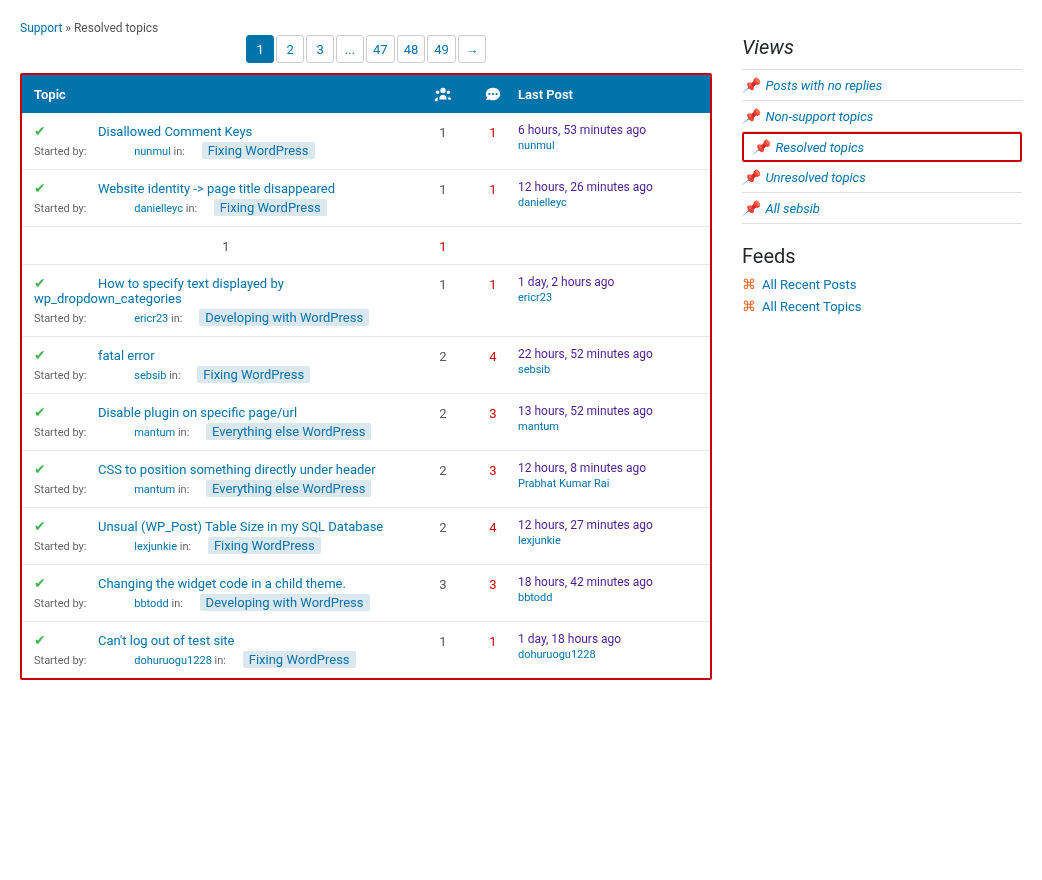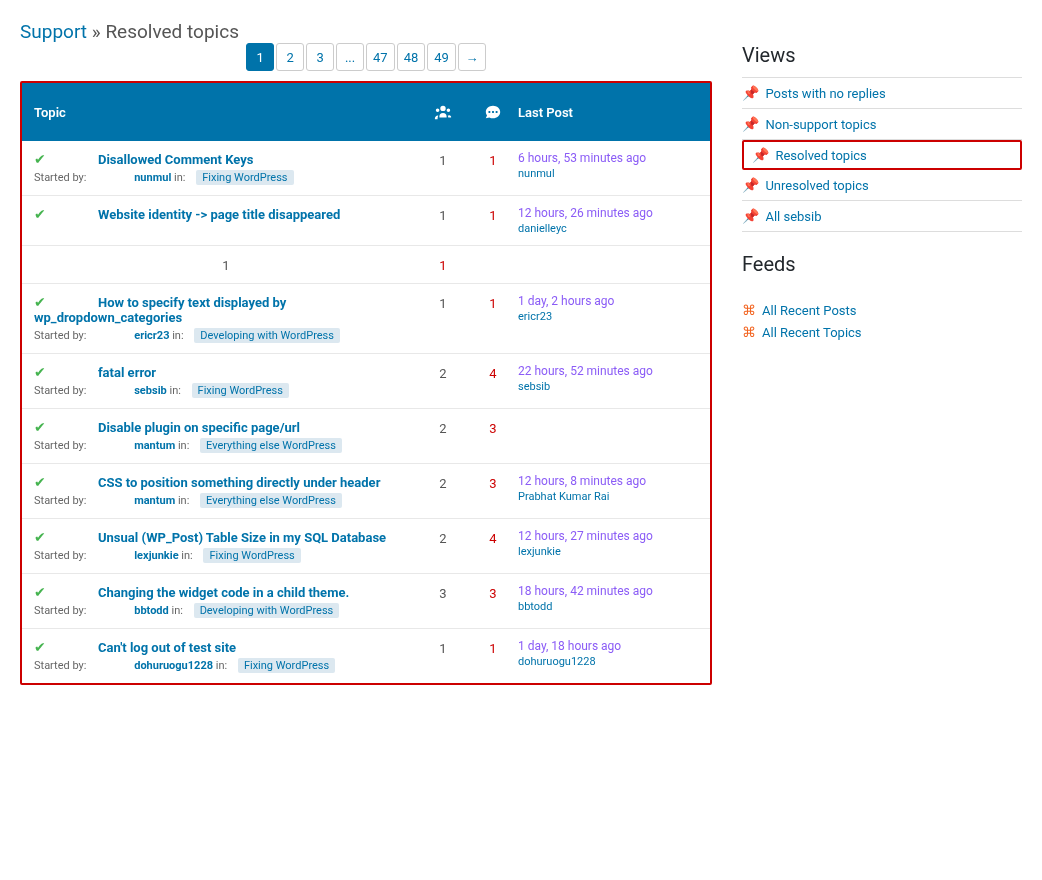--- a/index.html
+++ b/index.html
@@ -6,21 +6,21 @@
     body {
       font-family: -apple-system, BlinkMacSystemFont, "Segoe UI", Roboto, sans-serif;
       font-size: 13px;
       color: #333;
       background: #fff;
       padding: 20px;
     }
     .breadcrumb {
       color: #0073aa;
       margin-bottom: 32px;
-      font-size: 19px;
+      font-size: 12px;
     }
     .breadcrumb a { color: #0073aa; text-decoration: none; }
     .breadcrumb span { color: #555; }
 
     .layout {
       display: flex;
       gap: 30px;
       align-items: flex-start;
     }
 
@@ -60,21 +60,21 @@
       border-radius: 2px;
       overflow: hidden;
       width: 100%;
     }
 
     .table-header {
       background: #0073aa;
       color: #fff;
       display: grid;
       grid-template-columns: 1fr 50px 50px 180px;
-      padding: 20px 12px;
+      padding: 10px 12px;
       font-weight: 600;
       font-size: 13px;
       align-items: center;
     }
 
     .table-header .icon-col {
       display: flex;
       align-items: center;
       justify-content: center;
     }
@@ -88,21 +88,21 @@
       background: #fff;
     }
     .topic-row:last-child { border-bottom: none; }
 
     .topic-title {
       font-size: 13px;
     }
     .topic-title a {
       color: #0073aa;
       text-decoration: none;
-      font-weight: 700;
+      font-weight: 400;
       padding-left: 45px;
     }
 
     .check-icon {
       color: #46b450;
       margin-right: 4px;
       font-size: 14px;
     }
 
     .topic-meta {
@@ -111,55 +111,56 @@
       margin-top: 3px;
     }
     .topic-meta a { color: #0073aa; text-decoration: none; }
 
     .tag {
       display: inline-block;
       background: #dce8f0;
       color: #0073aa;
       padding: 1px 6px;
       border-radius: 2px;
-      font-size: 11px;
-      margin-left: 8px;
+      font-size: 13px;
+      margin-left: 14px;
     }
 
     .count-col {
       text-align: center;
       font-size: 13px;
       color: #555;
       padding-top: 2px;
     }
     .count-col.voices { color: #555; }
     .count-col.replies { color: #cc0000; }
 
     .last-post-col {
       font-size: 12px;
     }
-    .last-post-time { color: #8b5cf6; }
+    .last-post-time { color: #4c1d95; }
     .last-post-user { color: #0073aa; font-size: 11px; margin-top: 2px; }
     .last-post-user a { color: #0073aa; text-decoration: none; }
 
     
     .sidebar {
       width: 280px;
       flex-shrink: 0;
     }
 
     .sidebar h2 {
       font-size: 20px;
       font-weight: 400;
       color: #23282d;
       margin-bottom: 10px;
     }
 
     .sidebar-section {
       margin-bottom: 20px;
+      font-style: italic;
     }
 
     .sidebar-list {
       list-style: none;
       padding: 0;
       margin: 0;
       border-top: 1px solid #ddd;
     }
 
     .sidebar-list li {
@@ -185,21 +186,21 @@
 
     .pin-icon {
       font-size: 14px;
       color: #555;
     }
 
     .feeds-section h2 {
       font-size: 20px;
       font-weight: 400;
       color: #23282d;
-      margin-bottom: 26px;
+      margin-bottom: 8px;
     }
 
     .feeds-list {
       list-style: none;
       padding: 0;
       margin: 0;
     }
     .feeds-list li {
       margin-bottom: 6px;
     }
@@ -271,20 +272,23 @@
         <div class="last-post-col">
           <div class="last-post-time">6 hours, 53 minutes ago</div>
           <div class="last-post-user"><a href="#">nunmul</a></div>
         </div>
       </div>
 
       <div class="topic-row">
         <div class="topic-title">
           <span class="check-icon">✔</span>
           <a href="#">Website identity -&gt; page title disappeared</a>
+          <div class="topic-meta">
+            Started by: <a href="#">danielleyc</a> in: <span class="tag">Fixing WordPress</span>
+          </div>
         </div>
         <div class="count-col voices">1</div>
         <div class="count-col replies">1</div>
         <div class="last-post-col">
           <div class="last-post-time">12 hours, 26 minutes ago</div>
           <div class="last-post-user"><a href="#">danielleyc</a></div>
         </div>
       </div>
 
       <div class="topic-row">
@@ -327,20 +331,24 @@
       <div class="topic-row">
         <div class="topic-title">
           <span class="check-icon">✔</span>
           <a href="#">Disable plugin on specific page/url</a>
           <div class="topic-meta">
             Started by: <a href="#">mantum</a> in: <span class="tag">Everything else WordPress</span>
           </div>
         </div>
         <div class="count-col voices">2</div>
         <div class="count-col replies">3</div>
+        <div class="last-post-col">
+          <div class="last-post-time">13 hours, 52 minutes ago</div>
+          <div class="last-post-user"><a href="#">mantum</a></div>
+        </div>
       </div>
 
       <div class="topic-row">
         <div class="topic-title">
           <span class="check-icon">✔</span>
           <a href="#">CSS to position something directly under header</a>
           <div class="topic-meta">
             Started by: <a href="#">mantum</a> in: <span class="tag">Everything else WordPress</span>
           </div>
         </div>

